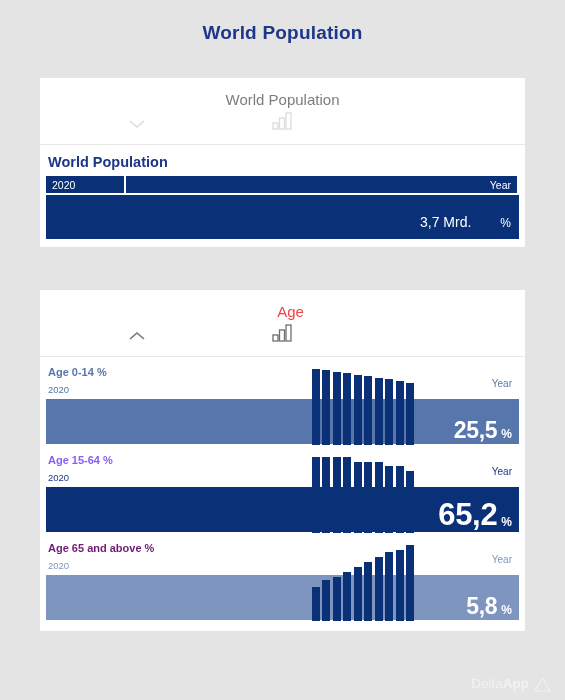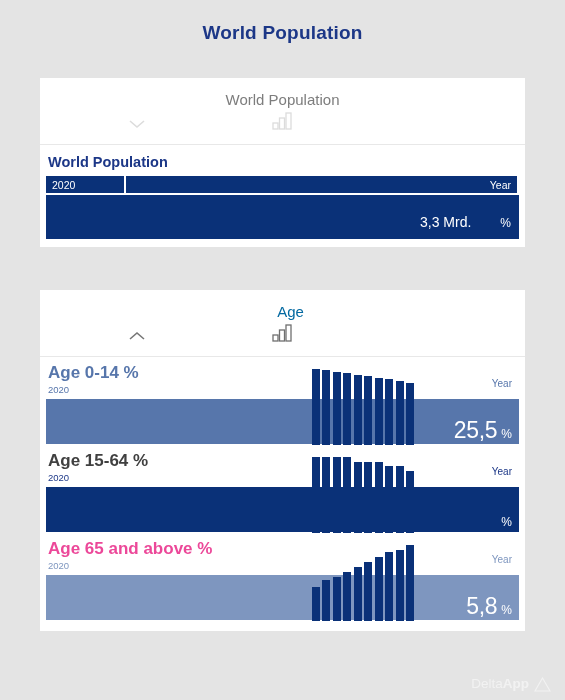--- a/index.html
+++ b/index.html
@@ -42,21 +42,21 @@
     background: #ffffff;
     border-bottom: 1px solid #e8e8e8;
   }
   .card-header-title {
     text-align: center;
     font-size: 15px;
     color: #7d7d7d;
     padding-top: 12px;
     line-height: 20px;
   }
-  .card-header-title.age-title { color: #0369a1; margin-left: 16px; }
+  .card-header-title.age-title { color: #ef4444; margin-left: 16px; }
 
   .header-icons {
     position: relative;
     height: 24px;
     margin-top: 2px;
   }
   .chevron {
     position: absolute;
     left: 88px;
     top: 4px;
@@ -137,40 +137,41 @@
     color: #ffffff;
     font-size: 12px;
     padding-bottom: 9px;
     padding-left: 3px;
   }
 
   
   .age-rows { background: #ffffff; padding: 0 6px 10px 6px; }
   .age-row { position: relative; height: 88px; }
   .age-row-label {
-    font-size: 17px;
+    font-size: 11px;
     font-weight: bold;
     padding: 6px 0 1px 2px;
     line-height: 19px;
   }
   .age-row-sub {
     font-size: 9.5px;
     padding-left: 2px;
     line-height: 13px;
   }
   .age-row-yearlabel {
     position: absolute;
     right: 7px;
     top: 21px;
     font-size: 10px;
   }
   .age-bar {
     position: relative;
     height: 45px;
     margin-top: 3px;
+    font-weight: bold;
   }
   .age-bar-fill {
     position: absolute;
     left: 0;
     top: 0;
     right: 0;
     height: 45px;
   }
   .age-bar-value {
     position: absolute;
@@ -238,21 +239,21 @@
     </div>
   </div>
 
   <div class="kpi-block">
     <div class="kpi-label">World Population</div>
     <div class="kpi-headrow">
       <div class="seg seg-year-label">2020</div>
       <div class="seg seg-mid">Year</div>
     </div>
     <div class="kpi-valuerow">
-      <div class="kpi-value-mid">3,3 Mrd.</div>
+      <div class="kpi-value-mid">3,7 Mrd.</div>
       <div class="kpi-value-unit">%</div>
     </div>
   </div>
 </div>
 
 <div class="card" id="card-age">
   <div class="card-header">
     <div class="card-header-title age-title">Age</div>
     <div class="header-icons">
       <span class="chevron">
@@ -291,45 +292,46 @@
           <div class="sbar" style="height: 70px;"></div>
           <div class="sbar" style="height: 69px;"></div>
           <div class="sbar" style="height: 67px;"></div>
           <div class="sbar" style="height: 66px;"></div>
           <div class="sbar" style="height: 64px;"></div>
           <div class="sbar" style="height: 62px;"></div>
         </div>
     </div>
 
     <div class="age-row">
-      <div class="age-row-label" style="color: #404040;">Age 15-64 %</div>
+      <div class="age-row-label" style="color: #8b5cf6;">Age 15-64 %</div>
       <div class="age-row-sub" style="color: rgb(28, 55, 135);">2020</div>
       <div class="age-row-yearlabel" style="color: rgb(28, 55, 135);">Year</div>
       <div class="age-bar">
         <div class="age-bar-fill" style="background: rgb(10, 49, 120);"></div>
         <div class="age-bar-value">
+          <span class="num big">65,2</span>
           <span class="unit">%</span>
         </div>
       </div>
       <div class="spark">
           <div class="sbar" style="height: 76px;"></div>
           <div class="sbar" style="height: 76px;"></div>
           <div class="sbar" style="height: 76px;"></div>
           <div class="sbar" style="height: 76px;"></div>
           <div class="sbar" style="height: 71px;"></div>
           <div class="sbar" style="height: 71px;"></div>
           <div class="sbar" style="height: 71px;"></div>
           <div class="sbar" style="height: 67px;"></div>
           <div class="sbar" style="height: 67px;"></div>
           <div class="sbar" style="height: 62px;"></div>
         </div>
     </div>
 
     <div class="age-row">
-      <div class="age-row-label" style="color: #ec4899;">Age 65 and above %</div>
+      <div class="age-row-label" style="color: #701a75;">Age 65 and above %</div>
       <div class="age-row-sub" style="color: rgb(126, 150, 191);">2020</div>
       <div class="age-row-yearlabel" style="color: rgb(126, 150, 191);">Year</div>
       <div class="age-bar">
         <div class="age-bar-fill" style="background: rgb(126, 150, 191);"></div>
         <div class="age-bar-value">
           <span class="num">5,8</span>
           <span class="unit">%</span>
         </div>
       </div>
       <div class="spark">

